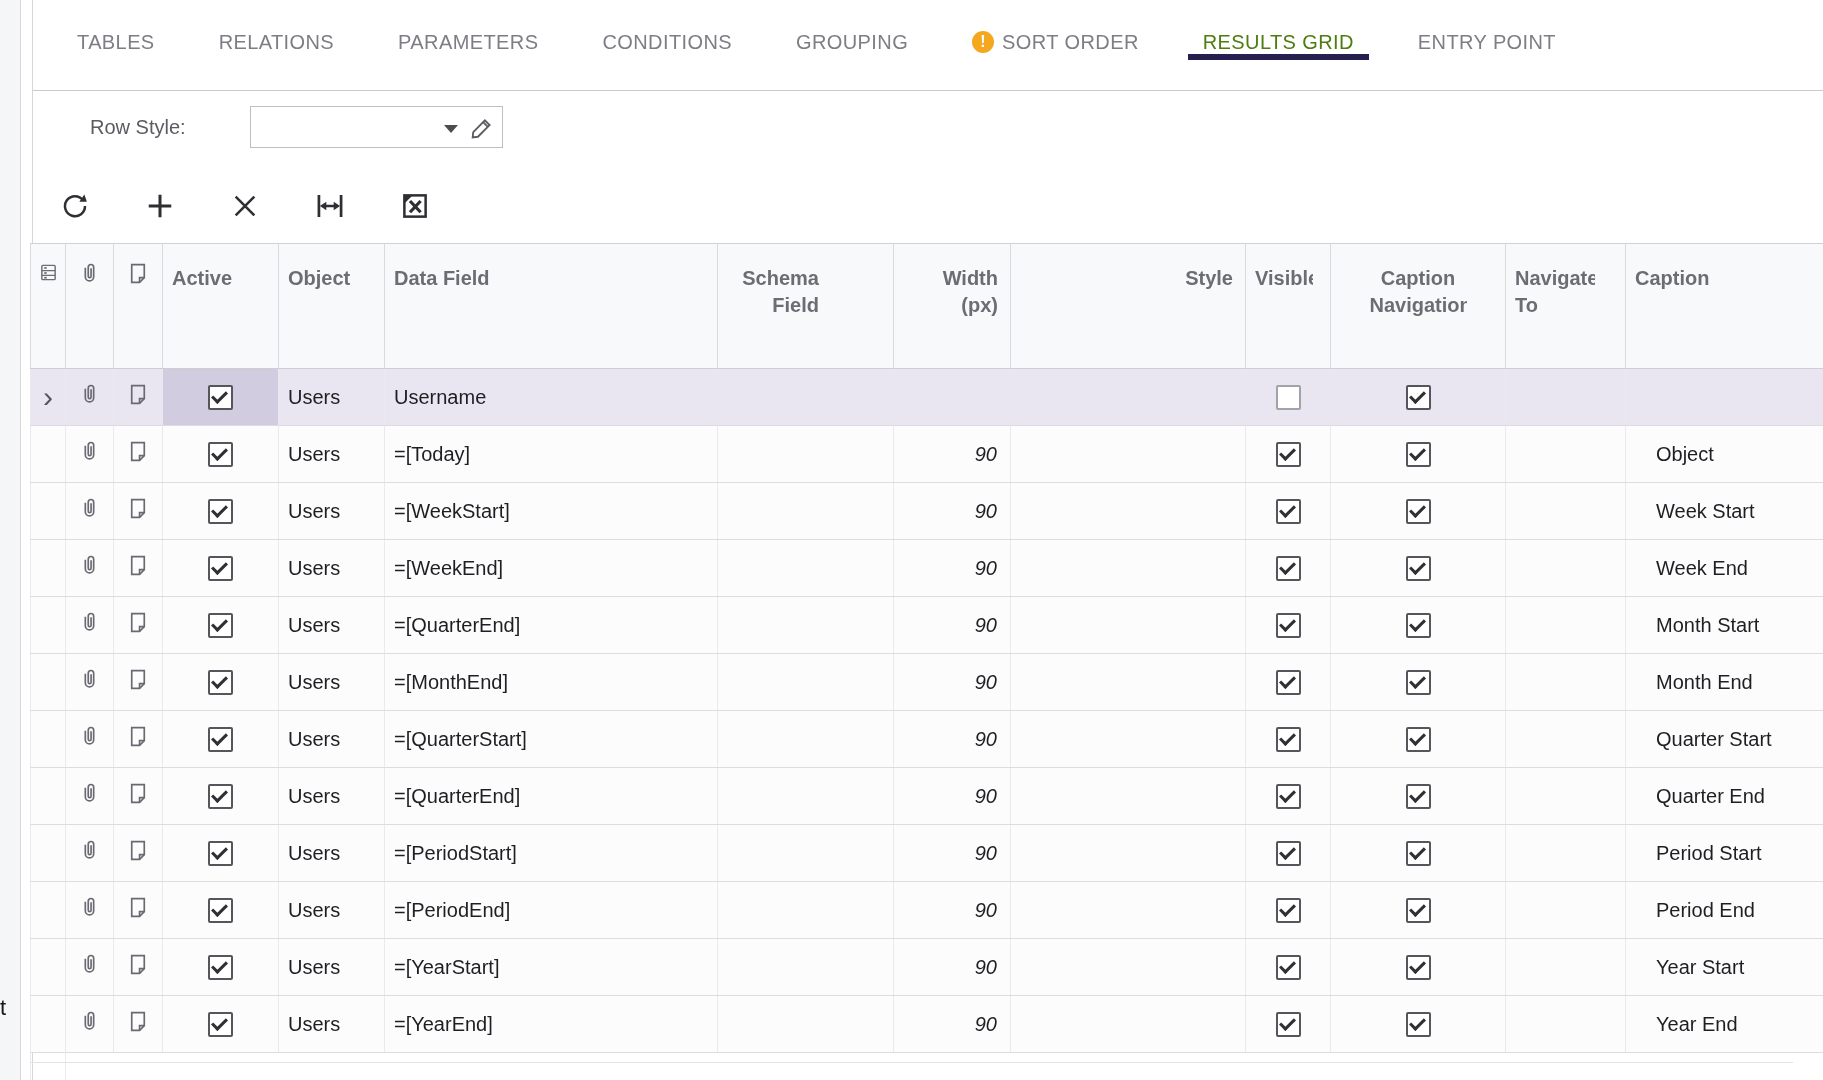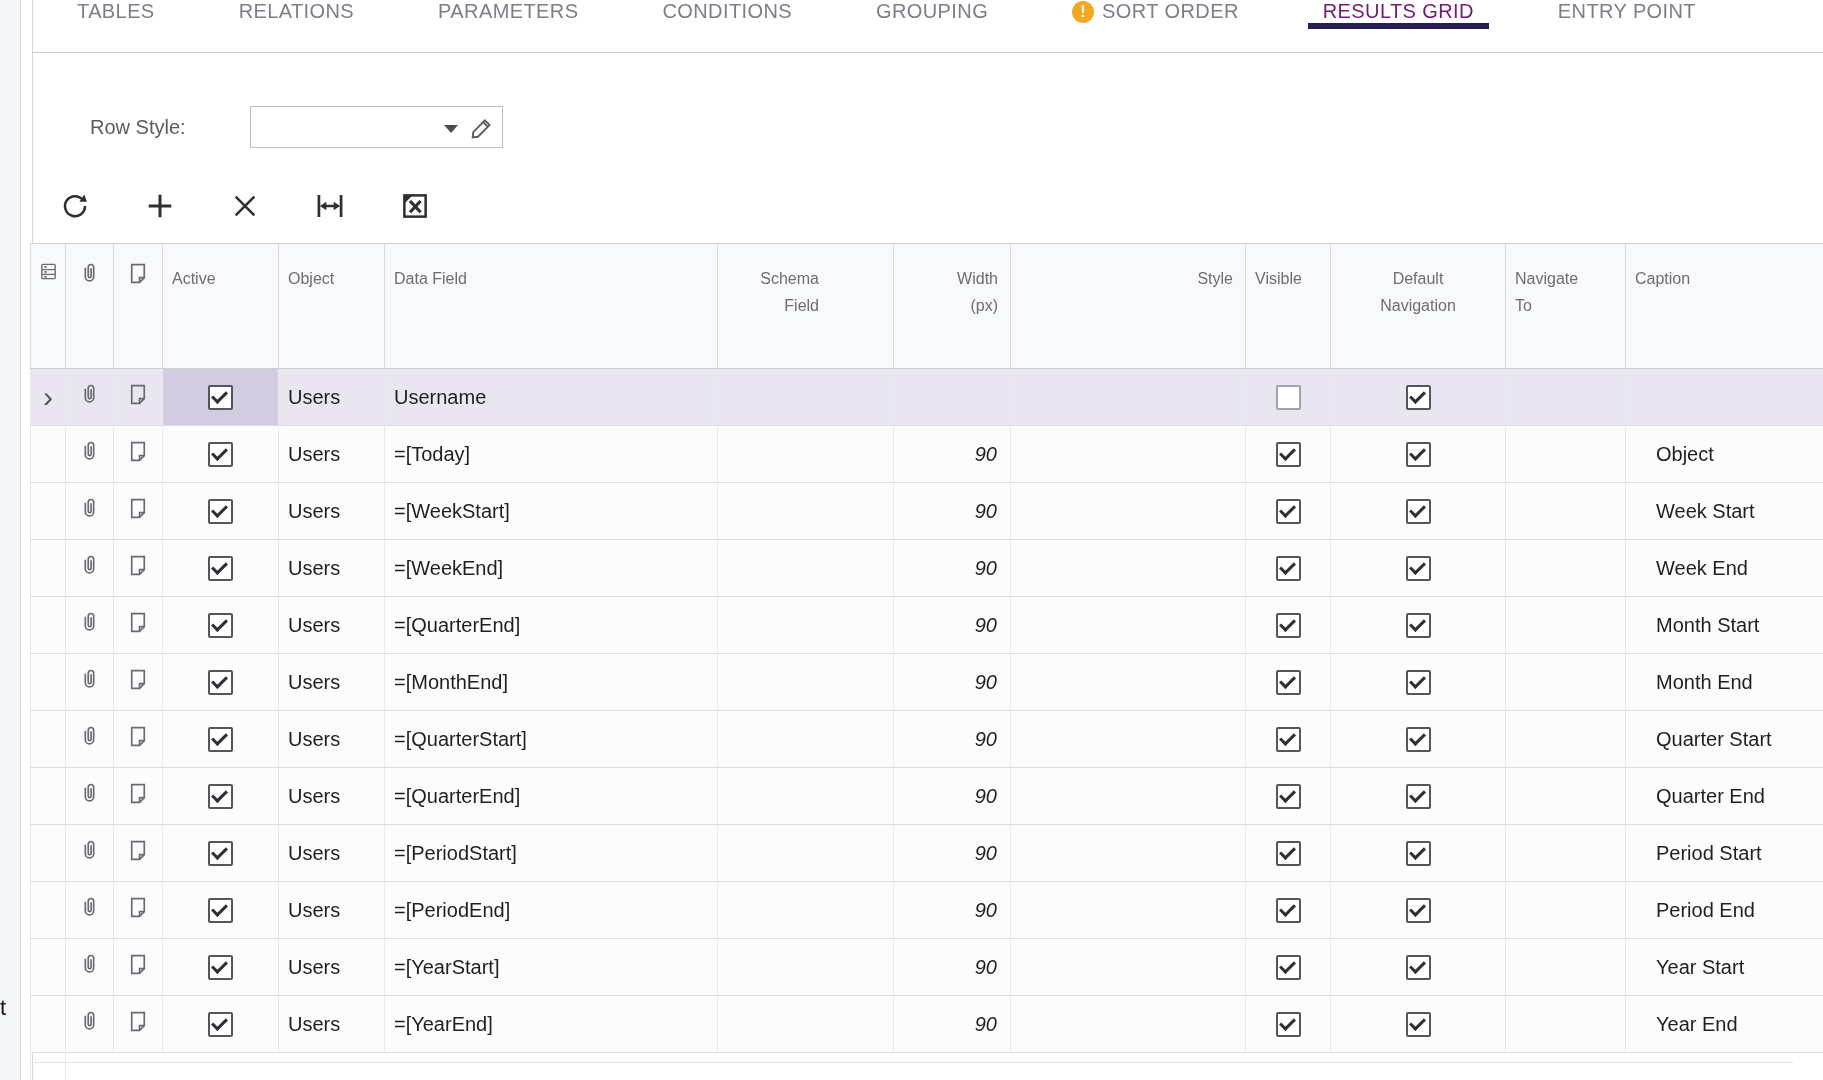--- a/index.html
+++ b/index.html
@@ -2,45 +2,45 @@
 <html><head>
 <meta charset="utf-8">
 <style>
   html,body{margin:0;padding:0;width:1823px;height:1080px;overflow:hidden;background:#fff;
     font-family:"Liberation Sans",sans-serif;-webkit-font-smoothing:antialiased;}
   .left-strip{position:absolute;left:0;top:0;width:20px;height:1080px;background:#f5f6f8;border-right:1px solid #d5d5da;}
   .vline2{position:absolute;left:32px;top:0;width:1px;height:1080px;background:#d5d5da;}
   .fragment{position:absolute;left:0px;top:995px;font-size:22px;color:#17171a;}
 
   
-  .tabbar{position:absolute;left:33px;top:0;right:0;height:53px;background:#fff;
-    display:flex;align-items:flex-start;padding-left:12px;border-bottom:1px solid #c9c9cf;box-sizing:border-box;gap:20px;}
+  .tabbar{position:absolute;left:33px;top:0;right:0;height:91px;background:#fff;
+    display:flex;align-items:center;padding-left:12px;border-bottom:1px solid #c9c9cf;box-sizing:border-box;}
   .tab{display:flex;align-items:center;margin:0 17px;padding:0 15px;font-size:20px;letter-spacing:.4px;
     color:#7d7d85;border-bottom:6px solid transparent;box-sizing:border-box;cursor:pointer;white-space:nowrap;}
-  .tab.active{color:#701a75;border-bottom-color:#262052;}
+  .tab.active{color:#4d7c0f;border-bottom-color:#262052;}
   .warn{width:22px;height:22px;border-radius:50%;background:#f3a81d;color:#fff;font-weight:bold;
     font-size:16px;display:flex;align-items:center;justify-content:center;margin-right:8px;flex:0 0 22px;}
 
   
   .rowstyle-label{position:absolute;left:90px;top:116px;font-size:20px;color:#5b5b61;}
   .combo{position:absolute;left:250px;top:106px;width:253px;height:42px;border:1px solid #bdbdc4;background:#fff;box-sizing:border-box;}
   .combo-value{position:absolute;left:8px;top:8px;font-size:19px;color:#222;}
   .combo-tri{position:absolute;right:44px;top:18px;width:0;height:0;border-left:7px solid transparent;
     border-right:7px solid transparent;border-top:8px solid #4c4c52;}
   .combo-pencil{position:absolute;right:6px;top:7px;width:28px;height:28px;color:#5b5b61;}
 
   
   .toolbar{position:absolute;left:56px;top:186px;display:flex;}
   .tbtn{width:38px;height:40px;margin-right:47px;display:flex;align-items:center;justify-content:center;color:#2e2e33;cursor:pointer;}
 
   
   .gridwrap{position:absolute;left:30px;top:243px;width:1793px;}
   table{border-collapse:collapse;table-layout:fixed;width:1793px;}
   th{background:#f8f9fa;border:1px solid #dadade;border-top:1px solid #d0d0d5;border-bottom:1px solid #cdcdd2;
-    vertical-align:top;padding:21px 0 0 9px;font-weight:normal;color:#6c6c73;font-size:16px;line-height:27px;
+    vertical-align:top;padding:21px 0 0 9px;font-weight:bold;color:#6c6c73;font-size:20px;line-height:27px;
     text-align:left;height:103px;box-sizing:content-box;overflow:hidden;}
   th.h-icon{padding:18px 0 0 0;text-align:center;}
   th.h-width,th.h-style{text-align:right;padding-right:12px;padding-left:0;}
   th.h-defnav{text-align:center;padding-left:0;}
   .hs-schema{display:inline-block;width:92px;text-align:right;}
   .hs-width{display:inline-block;width:64px;text-align:right;}
   .hs-visible{display:inline-block;width:58px;overflow:hidden;white-space:nowrap;}
   .hs-defnav{display:inline-block;width:97px;overflow:hidden;text-align:center;}
   .hs-navto{display:inline-block;width:80px;overflow:hidden;}
   td{height:56px;background:#fcfcfd;border:1px solid #eaeaee;border-bottom:1px solid #dcdce1;
@@ -178,21 +178,21 @@
               <path d="M15 15 h-4.5 v4.5"></path>
           </svg>
         </th>
         <th><span>Active</span></th>
         <th><span>Object</span></th>
         <th><span>Data Field</span></th>
         <th><span class="hs-schema">Schema Field</span></th>
         <th class="h-width"><span class="hs-width">Width (px)</span></th>
         <th class="h-style"><span>Style</span></th>
         <th><span class="hs-visible">Visible</span></th>
-        <th class="h-defnav"><span class="hs-defnav">Default Navigation</span></th>
+        <th class="h-defnav"><span class="hs-defnav">Caption Navigation</span></th>
         <th><span class="hs-navto">Navigate To</span></th>
         <th><span>Caption</span></th>
       </tr>
     </thead>
     <tbody>
   <tr class="selected">
     <td>
             <span class="chev" style="visibility: visible;">›</span>
           </td>
     <td class="c-icon">

